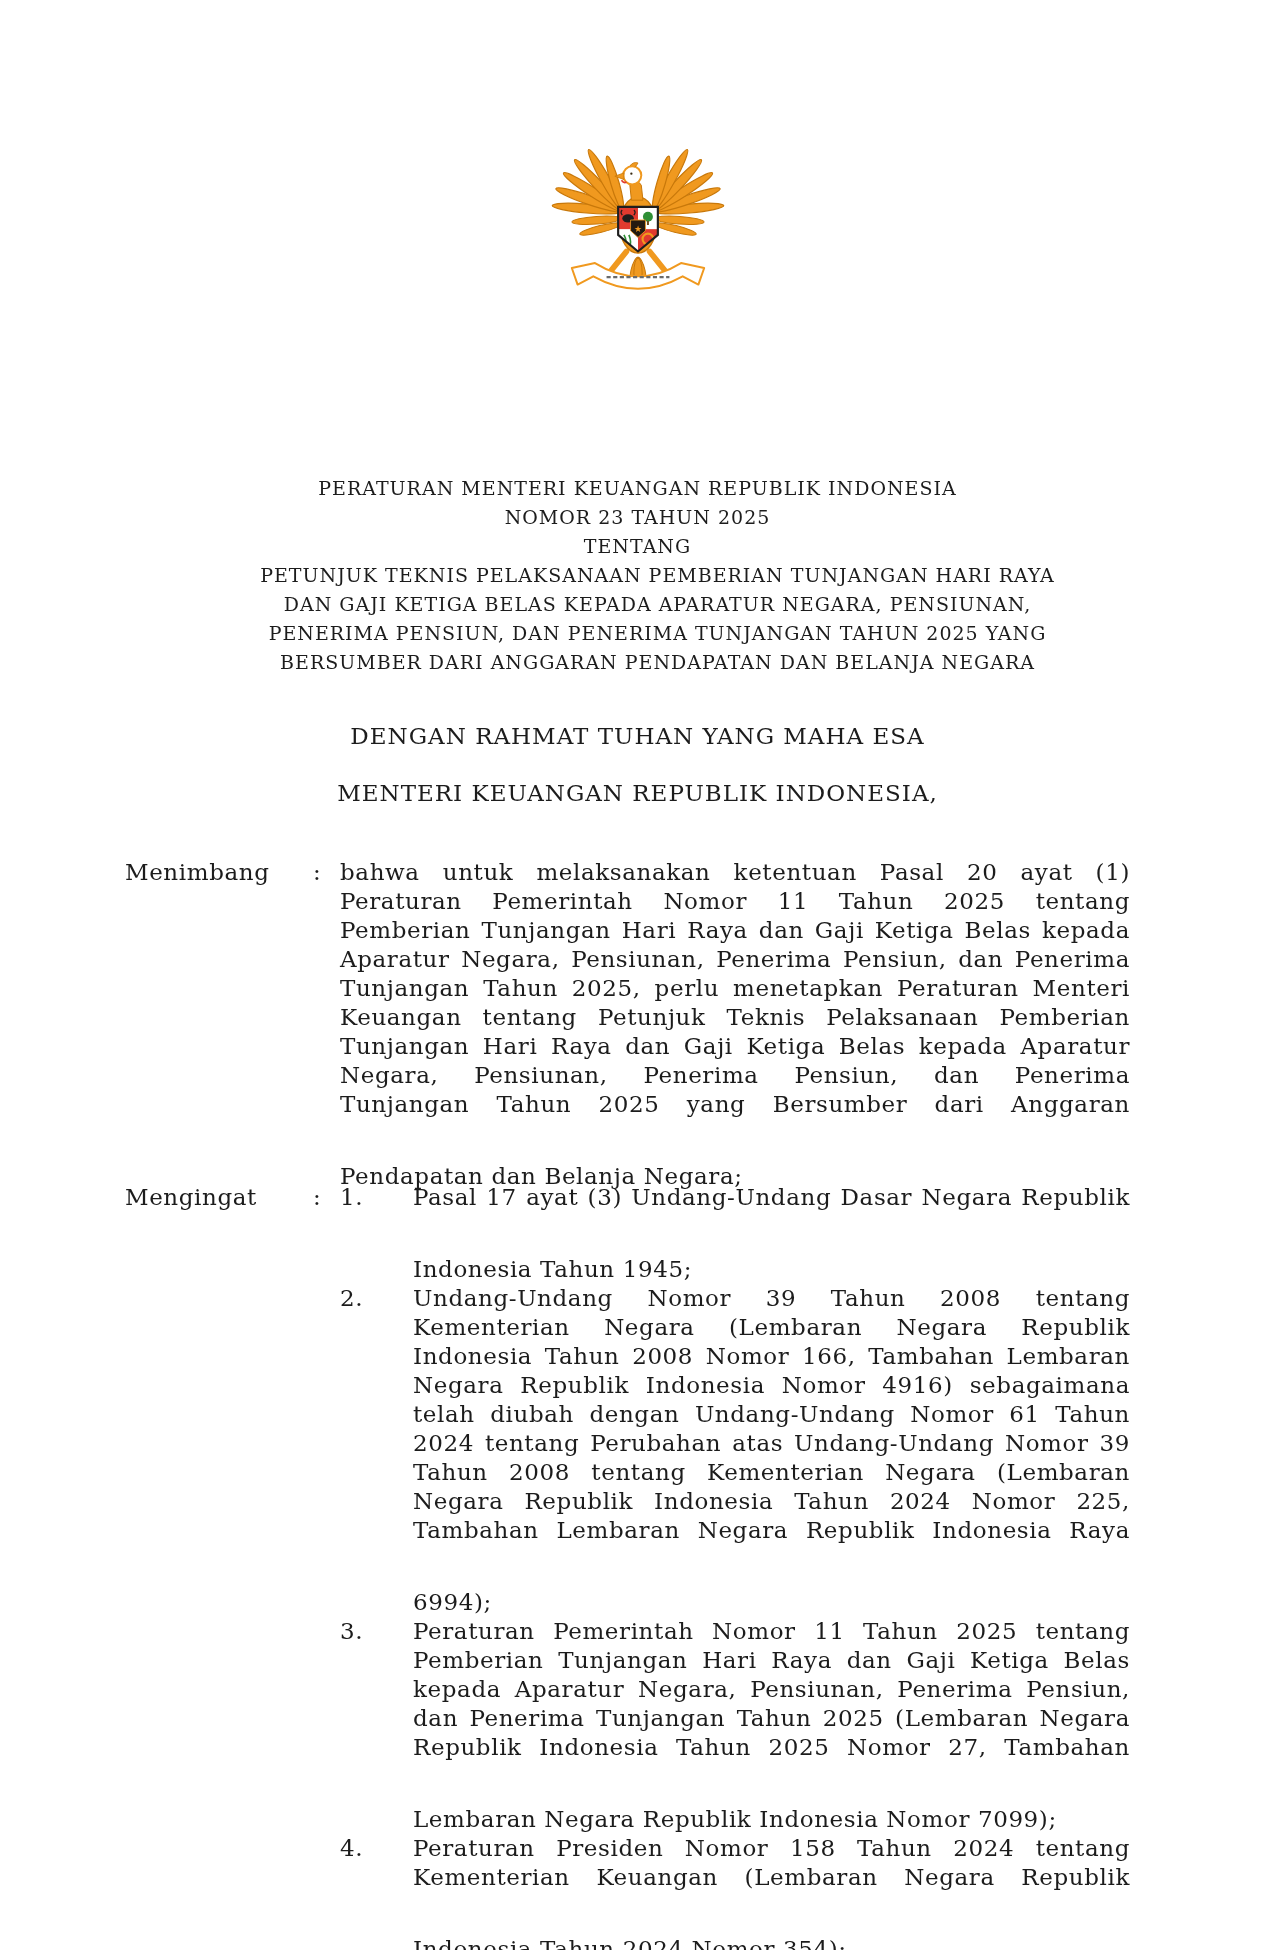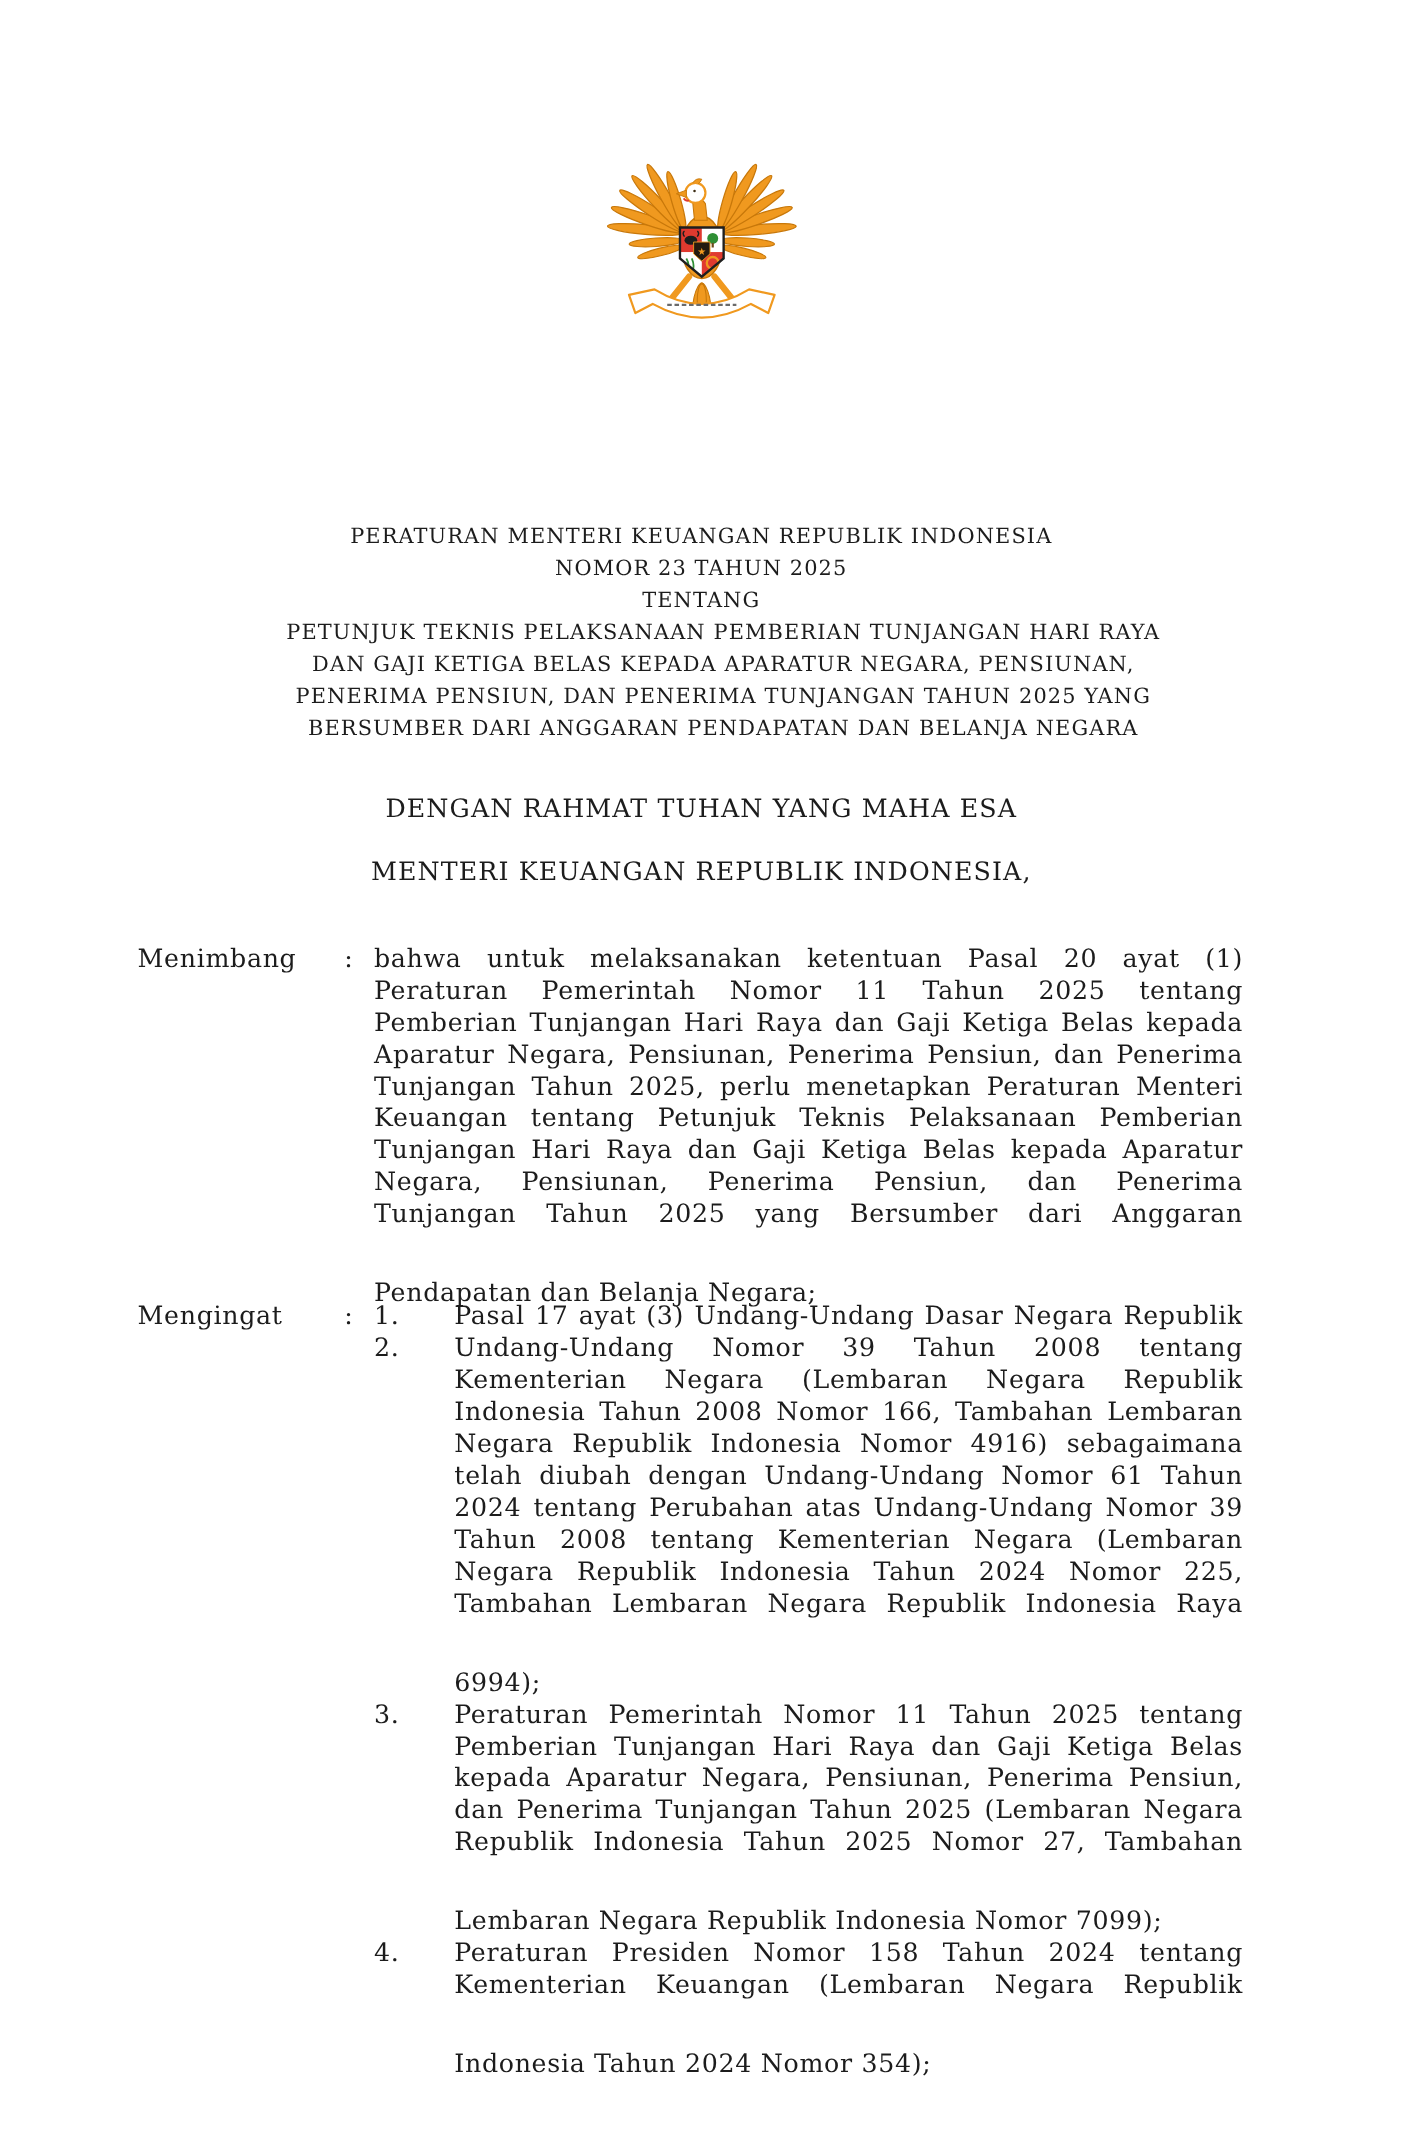--- a/index.html
+++ b/index.html
@@ -197,20 +197,21 @@
   </div>
 
   <div class="clause-row mengingat">
     <div class="clause-label">Mengingat</div>
     <div class="clause-colon">:</div>
     <div class="clause-body" id="mengingat-items">
         <div class="legal-item">
           <div class="item-number">1.</div>
           <div class="item-text lines-justify">
             <div>Pasal 17 ayat (3) Undang-Undang Dasar Negara Republik</div>
+            <div class="last">Indonesia Tahun 1945;</div>
           </div>
         </div>
         <div class="legal-item">
           <div class="item-number">2.</div>
           <div class="item-text lines-justify">
             <div>Undang-Undang Nomor 39 Tahun 2008 tentang</div>
             <div>Kementerian Negara (Lembaran Negara Republik</div>
             <div>Indonesia Tahun 2008 Nomor 166, Tambahan Lembaran</div>
             <div>Negara Republik Indonesia Nomor 4916) sebagaimana</div>
             <div>telah diubah dengan Undang-Undang Nomor 61 Tahun</div>

